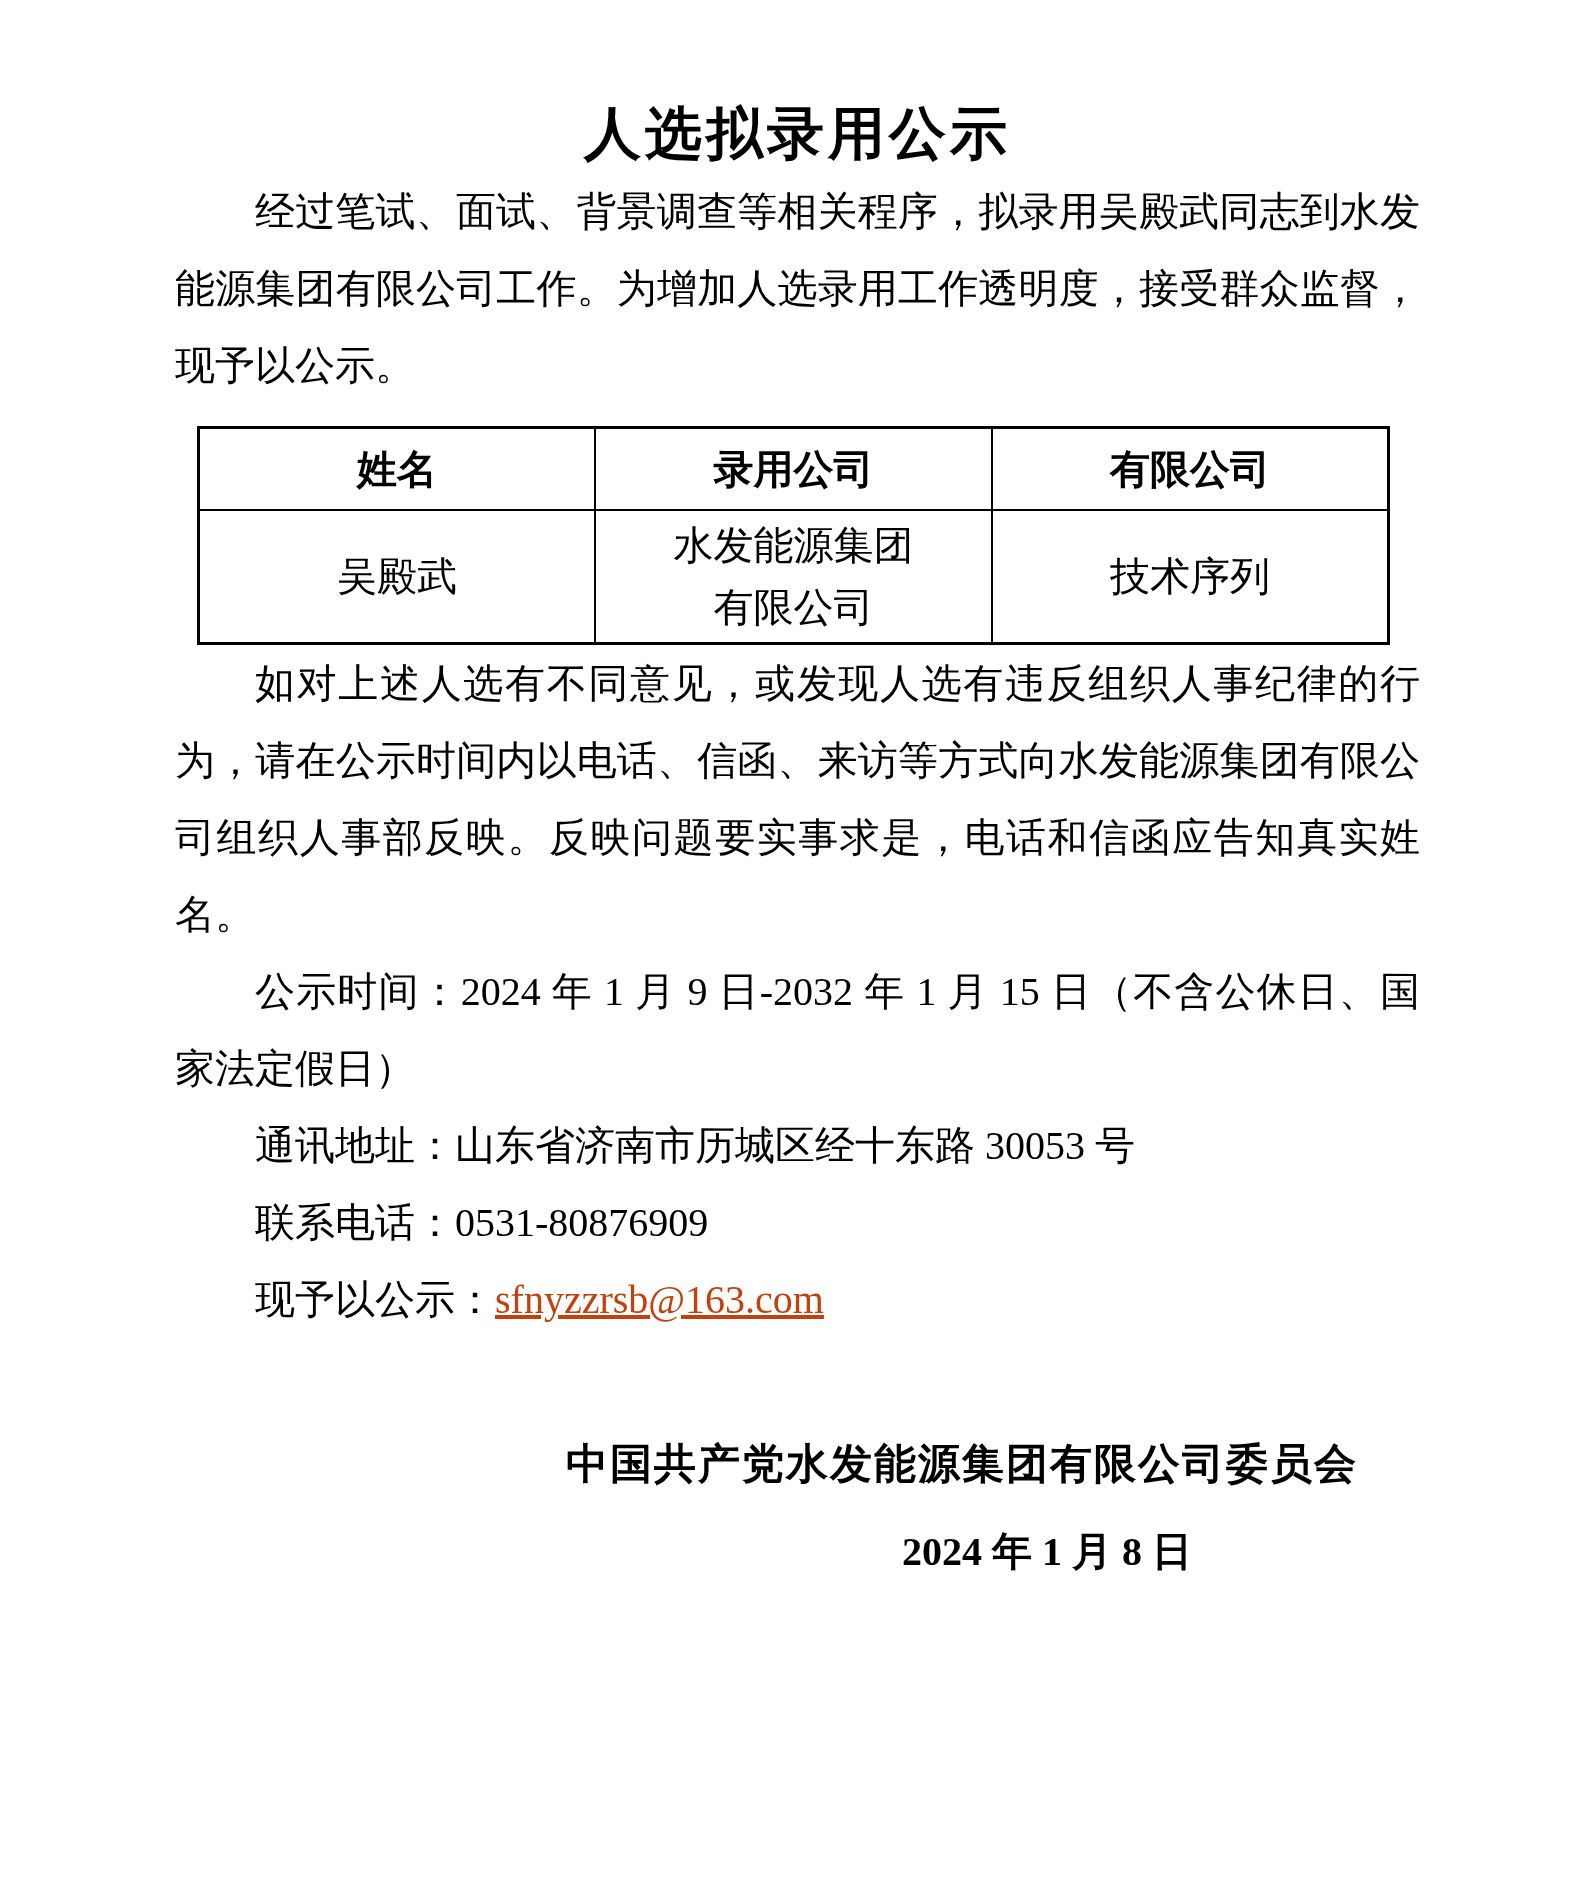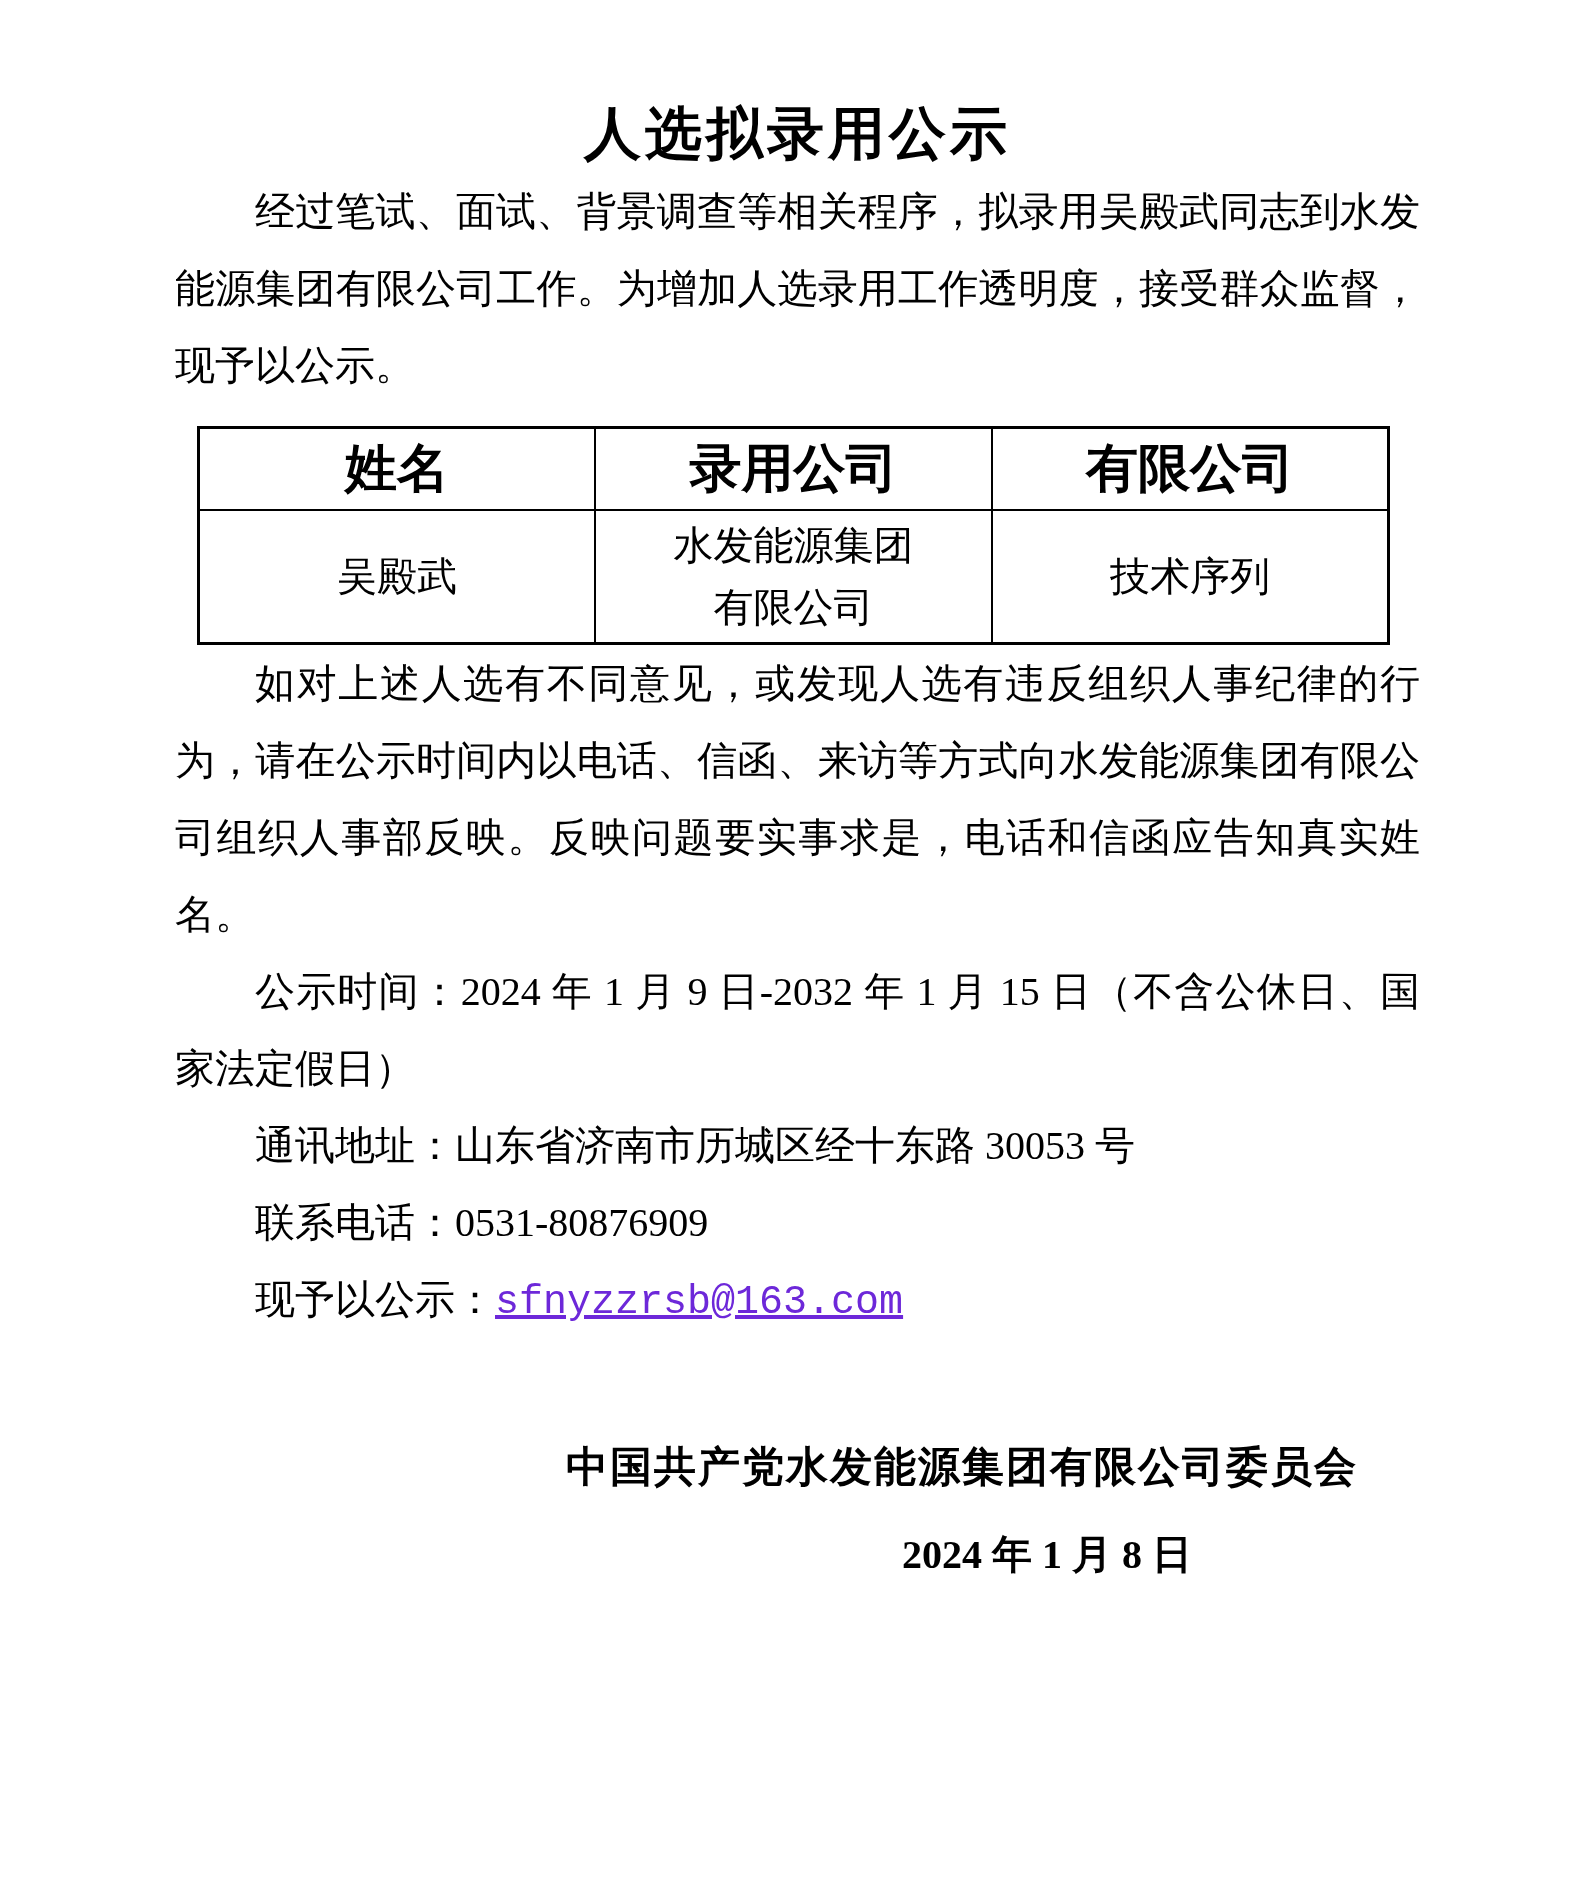--- a/index.html
+++ b/index.html
@@ -50,21 +50,21 @@
   }
   .hire-table th, .hire-table td {
     border: 2px solid #000000;
     text-align: center;
     vertical-align: middle;
     padding: 0;
   }
   .hire-table { border: 3px solid #000000; }
   .hire-table th {
     height: 80px;
-    font-size: 52px;
+    font-size: 40px;
     font-weight: bold;
     font-family: Liberation Mono, monospace;
     margin-left: 20px;
   }
   .hire-table td {
     height: 131px;
     font-size: 40px;
     font-weight: normal;
     font-family: "Liberation Serif", "DejaVu Serif", serif;
   }
@@ -122,21 +122,21 @@
     </table>
 
     <p class="body-par par-after-table">如对上述人选有不同意见，或发现人选有违反组织人事纪律的行为，请在公示时间内以电话、信函、来访等方式向水发能源集团有限公司组织人事部反映。反映问题要实事求是，电话和信函应告知真实姓名。</p>
 
     <p class="body-par par-period">公示时间：2024 年 1 月 9 日-2032 年 1 月 15 日（不含公休日、国家法定假日）</p>
 
     <p class="body-par par-line"><span>通讯地址：</span><span>山东省济南市历城区经十东路 30053 号</span></p>
 
     <p class="body-par par-line"><span>联系电话：</span><span>0531-80876909</span></p>
 
-    <p class="body-par par-line"><span>现予以公示：</span><a class="email-link" id="email-link" style="color: #6d28d9; font-family: Liberation Mono, monospace;">sfnyzzrsb@163.com</a></p>
+    <p class="body-par par-line"><span>现予以公示：</span><a class="email-link" id="email-link" style="color: #c2410c;">sfnyzzrsb@163.com</a></p>
 
     <div class="signature-block">
       <div class="signature-org">中国共产党水发能源集团有限公司委员会</div>
       <div class="signature-date">2024 年 1 月 8 日</div>
     </div>
 
   </div>
 </div>
 
 </body></html>

